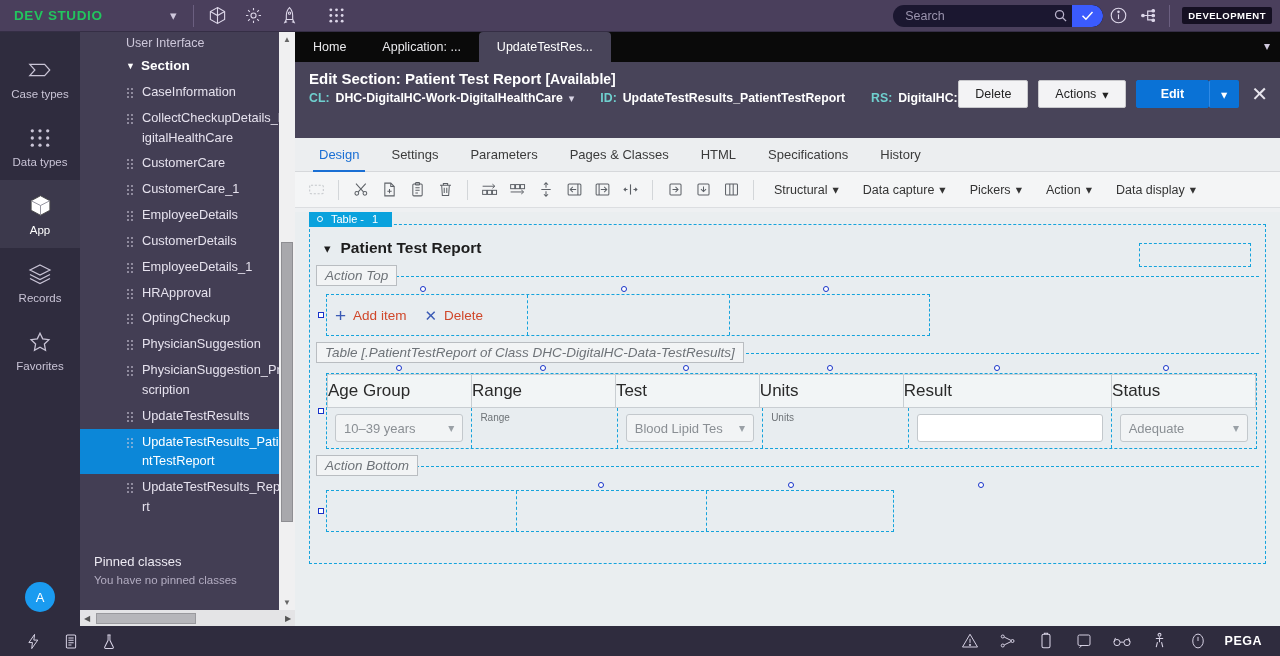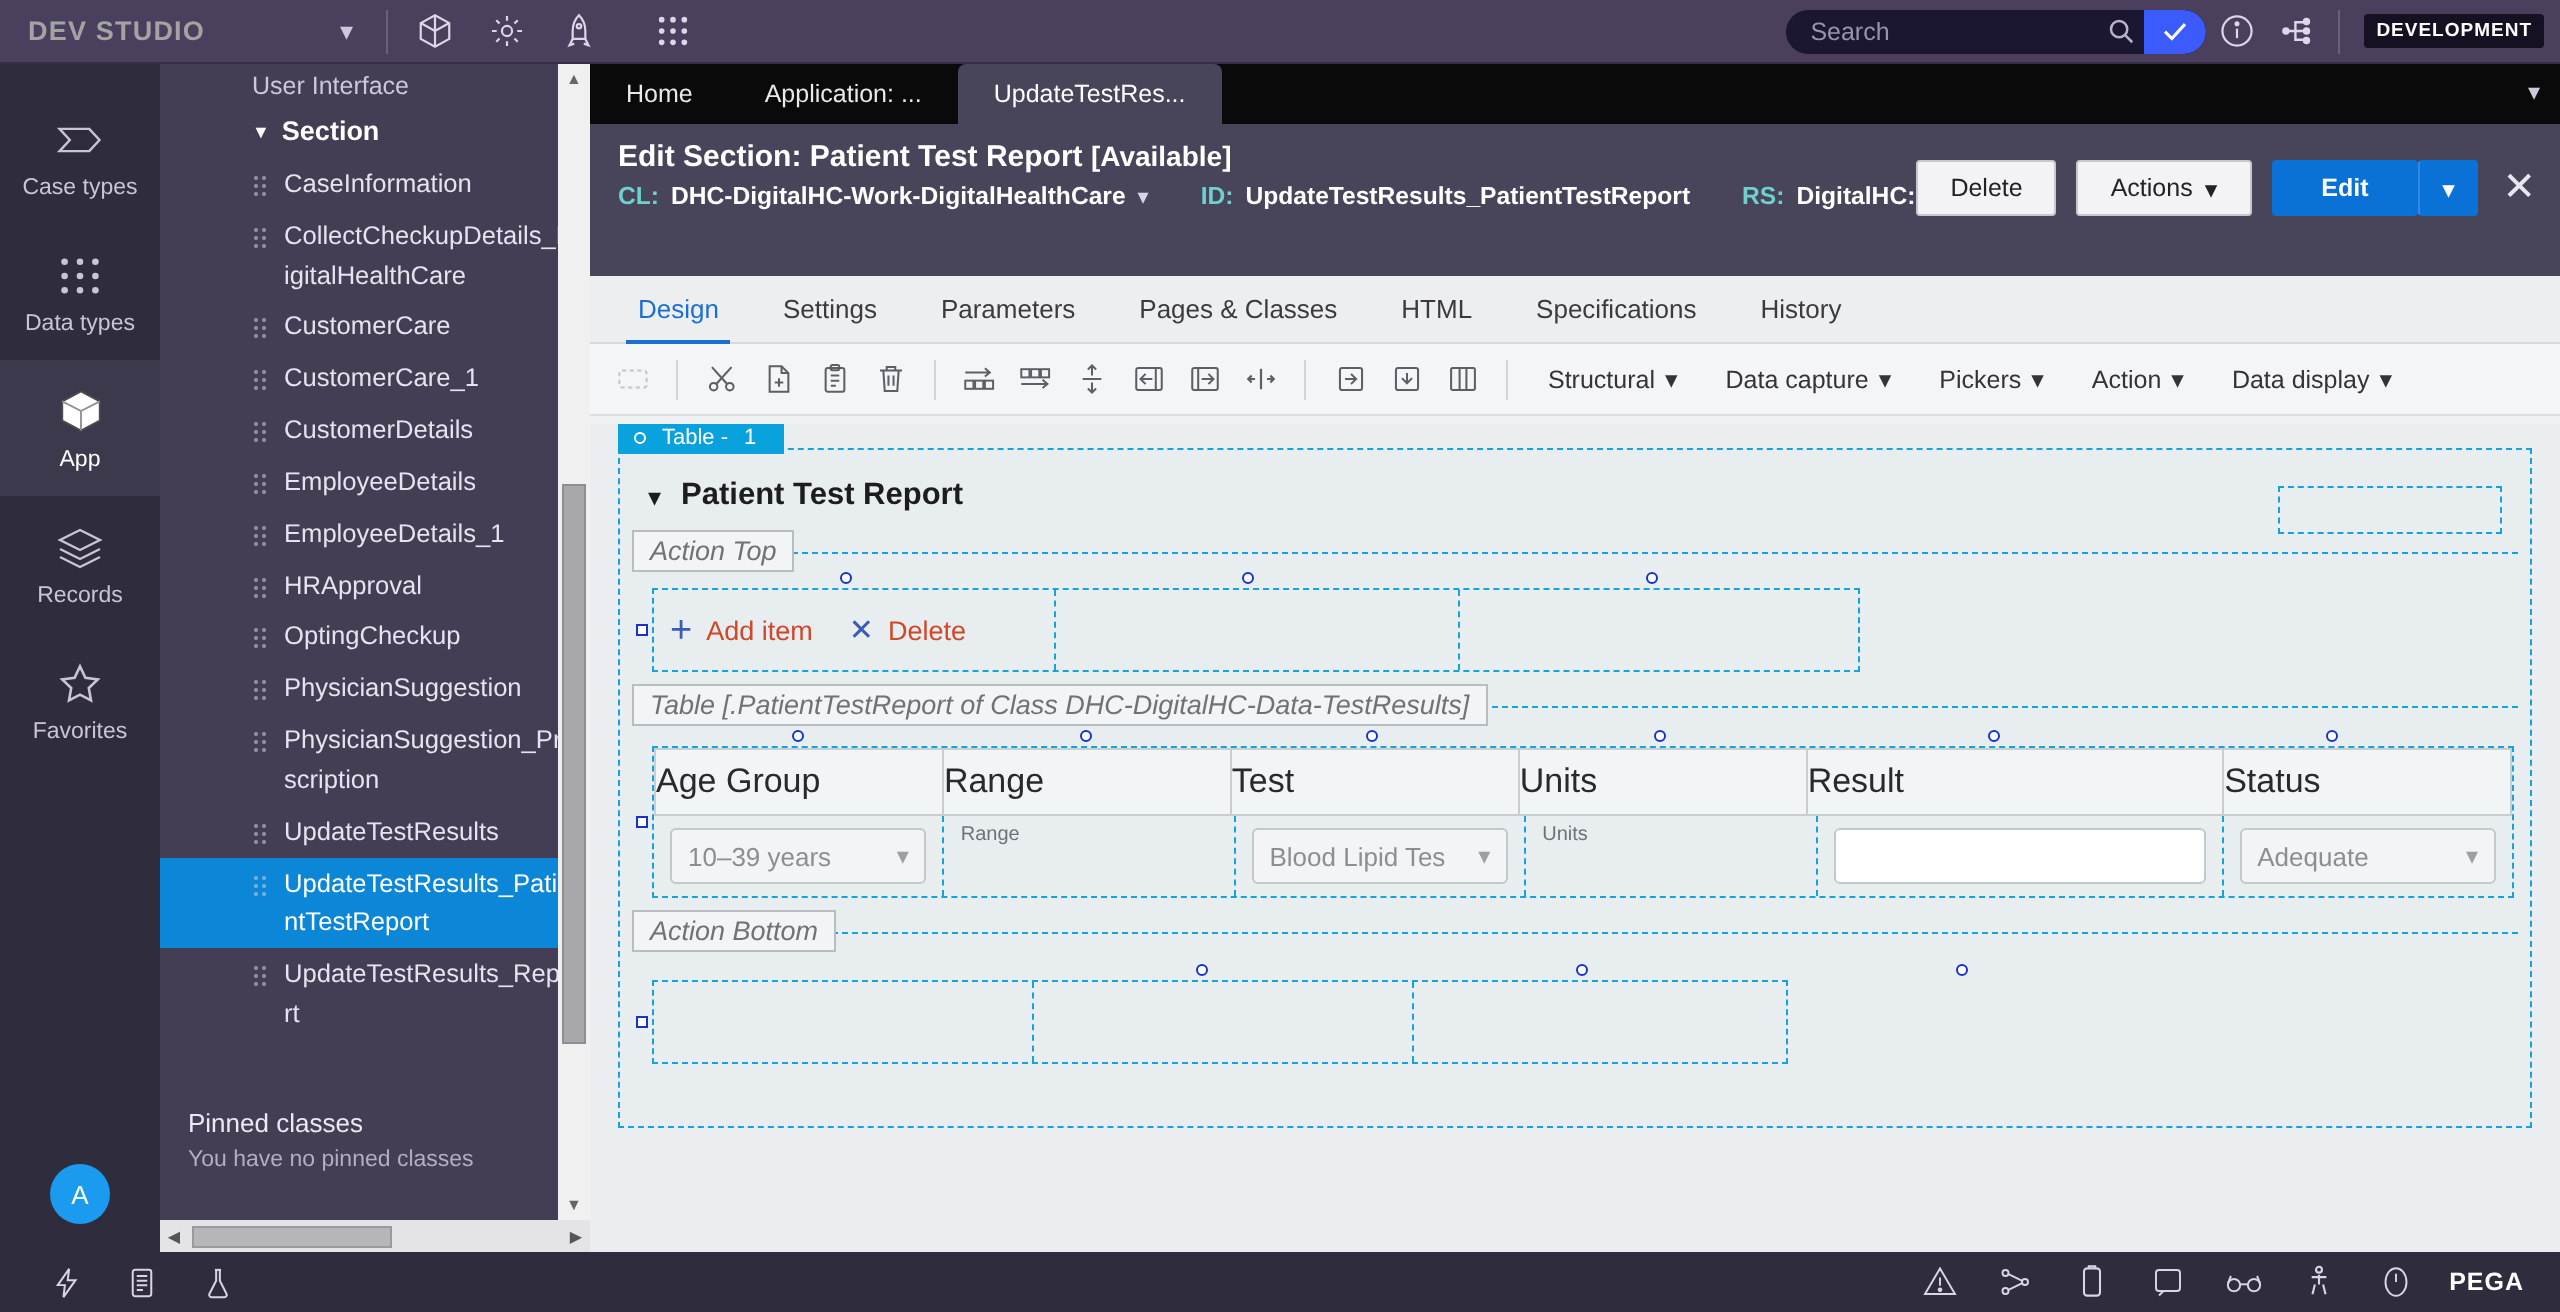--- a/index.html
+++ b/index.html
@@ -11,21 +11,21 @@
   }
   .app { position: relative; width: 1280px; height: 656px; }
 
   
   .topbar {
     position: absolute; left: 0; top: 0; width: 1280px; height: 32px;
     background: #4a3f5c; display: flex; align-items: center;
     border-bottom: 1px solid #352e45;
   }
   .brand {
-    color: #a3a3a3; font-size: 13.5px; font-weight: bold;
+    color: #22c55e; font-size: 13.5px; font-weight: bold;
     letter-spacing: .6px; padding-left: 14px; width: 160px;
   }
   .tb-chev { color: #cfc8dd; font-size: 13px; padding: 0 10px; cursor: pointer; }
   .tb-sep { width: 1px; height: 22px; background: #6b5f80; margin: 0 6px; }
   .tb-ico {
     width: 30px; height: 30px; display: flex; align-items: center; justify-content: center;
     color: #dcd6e8; cursor: pointer; margin: 0 3px;
   }
   .tb-ico svg { display: block; }
   .topbar-right {
@@ -442,25 +442,25 @@
       <div class="tree-item">
           <span class="grip"></span>
           <span class="tree-label">CustomerCare</span>
         </div>
       <div class="tree-item">
           <span class="grip"></span>
           <span class="tree-label">CustomerCare_1</span>
         </div>
       <div class="tree-item">
           <span class="grip"></span>
+          <span class="tree-label">EmployeeDetails</span>
+        </div>
+      <div class="tree-item">
+          <span class="grip"></span>
           <span class="tree-label">CustomerDetails</span>
-        </div>
-      <div class="tree-item">
-          <span class="grip"></span>
-          <span class="tree-label">EmployeeDetails</span>
         </div>
       <div class="tree-item">
           <span class="grip"></span>
           <span class="tree-label">EmployeeDetails_1</span>
         </div>
       <div class="tree-item">
           <span class="grip"></span>
           <span class="tree-label">HRApproval</span>
         </div>
       <div class="tree-item">

